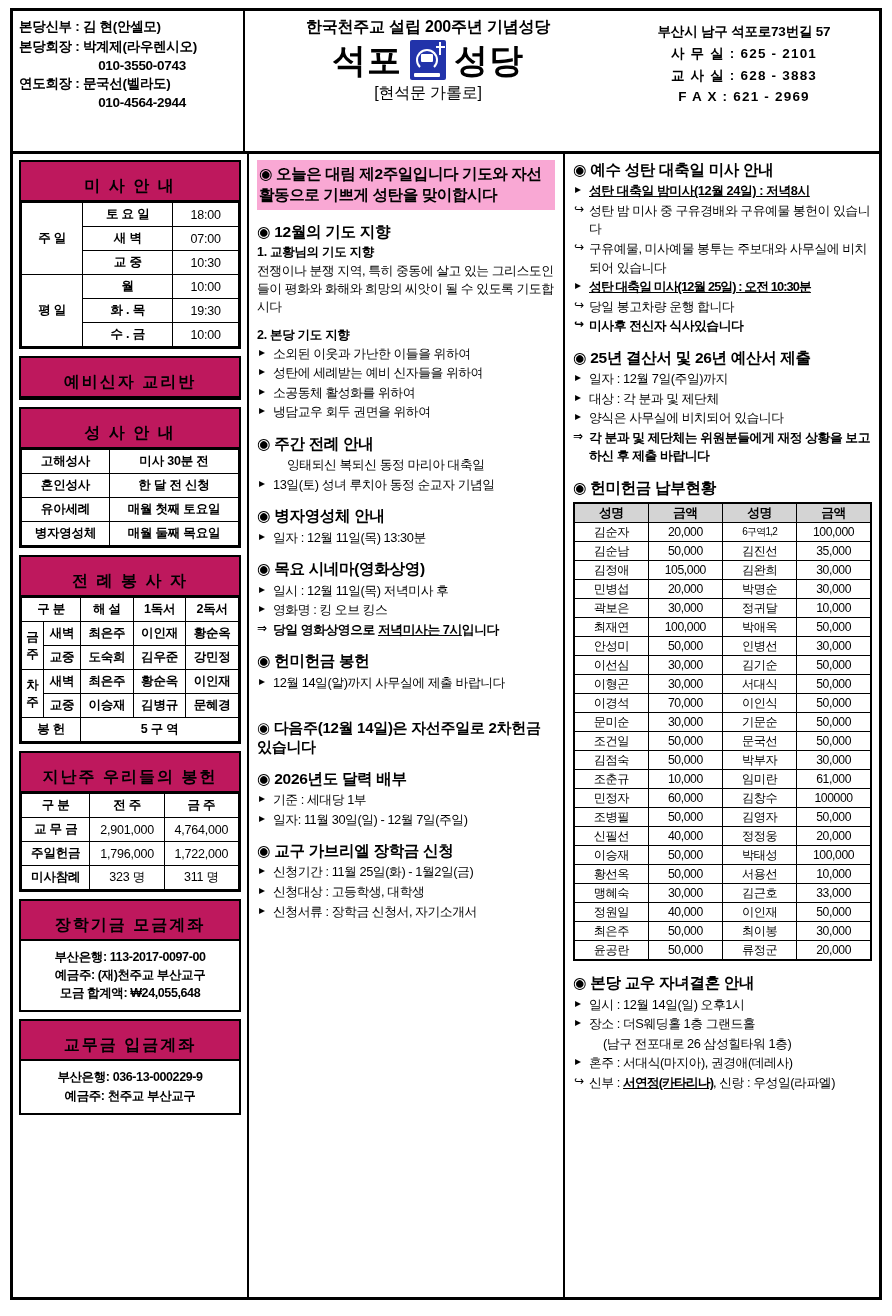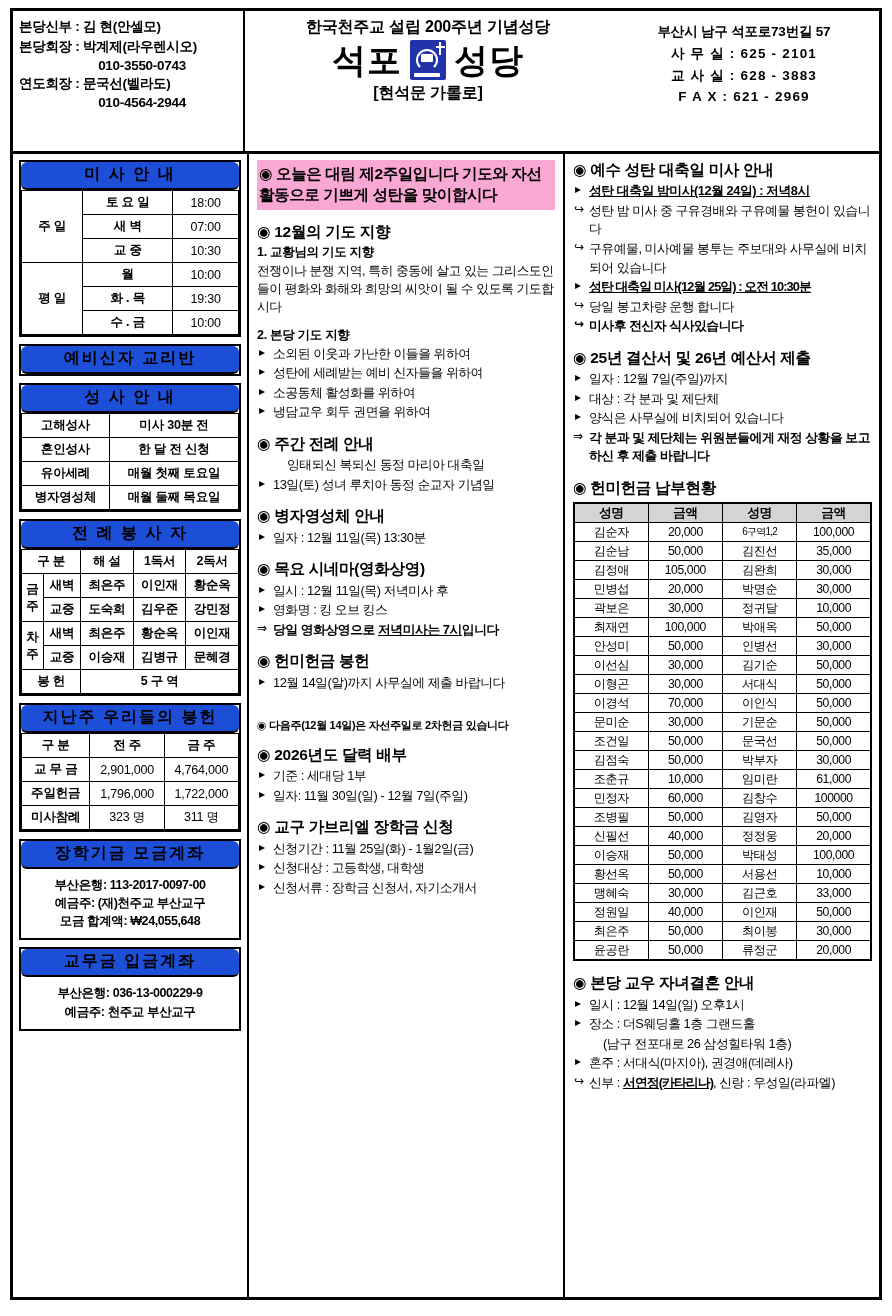--- a/index.html
+++ b/index.html
@@ -43,21 +43,21 @@
   }
   .logo .ring {
     position:absolute; left:6px; top:9px; width:22px; height:22px;
     border:2.5px solid #fff; border-radius:50%;
     border-bottom-color:#2233aa;
   }
   .logo .cross-v { position:absolute; right:5px; top:2px; width:2.5px; height:13px; background:#fff; }
   .logo .cross-h { position:absolute; right:1.5px; top:5.5px; width:9px; height:2.5px; background:#fff; }
   .logo .dot { position:absolute; left:11px; top:14px; width:12px; height:8px; background:#fff; border-radius:1px; }
   .logo .base { position:absolute; left:4px; bottom:3px; width:26px; height:4px; background:#fff; border-radius:1px; }
-  .hdr-mid .parish { font-size:16px; font-weight:bold; margin-top:3px; letter-spacing:-0.2px; }
+  .hdr-mid .parish { font-size:16px; font-weight:normal; margin-top:3px; letter-spacing:-0.2px; }
   .hdr-right {
     width: 268px;
     padding: 12px 6px 0 4px;
     display:flex; flex-direction:column; gap:4px;font-weight:bold;
   }
   .hdr-right .addr { font-size:13.5px; text-align:center; letter-spacing:-0.2px; white-space:nowrap; }
   .hdr-right .tel { font-size:13.5px; text-align:center; letter-spacing:1.2px; white-space:nowrap; }
 
   
   .body {
@@ -65,41 +65,41 @@
     height: 1146px;
     display:flex;
   }
   .col-left { width:236px; border-right:2px solid #000; padding:6px 6px 0 6px; }
   .col-mid  { width:316px; border-right:2px solid #000; padding:6px 8px 0 8px; }
   .col-right{ flex:1; padding:6px 7px 0 8px; }
 
   
   .boxtbl { border:2.5px solid #000; margin-bottom:7px; }
   .boxtbl .cap {
-    background:#1d4ed8; text-align:center; font-weight:bold; font-size:16px;
-    padding:2px 0 3px 0; border-bottom:2.5px solid #000; letter-spacing:2px;border-radius:6px;
+    background:#be185d; text-align:center; font-weight:bold; font-size:16px;
+    padding:14px 0 3px 0; border-bottom:2.5px solid #000; letter-spacing:2px;
   }
   .boxtbl table { width:100%; border-collapse:collapse; }
   .boxtbl td {
     border:1px solid #000; text-align:center; font-size:12.5px;
     padding:3px 2px; font-weight:bold; letter-spacing:-0.2px;
   }
   .boxtbl td.n { font-weight:normal; }
   .boxtbl .freebox { padding:7px 6px 8px 6px; font-size:12.5px; line-height:1.45; text-align:center; font-weight:bold; letter-spacing:-0.4px;}
 
   
   .hl {
     background:#f9a8d4; font-weight:bold; font-size:15.5px; line-height:1.38;
     padding:3px 2px 4px 2px; letter-spacing:-0.4px; margin-bottom:8px;
   }
   h3.sec {
     font-size:15.5px; font-weight:bold; margin:12px 0 3px 0; letter-spacing:-0.3px;
     line-height:1.25;
   }
-  h3.sec.big2 { font-size:11px; }
+  h3.sec.big2 { font-size:15px; }
   h3.sec .bul { margin-right:4px; }
   .sub { font-size:12.5px; font-weight:bold; margin:2px 0 1px 0; letter-spacing:-0.3px; }
   .para { font-size:12.8px; line-height:1.42; letter-spacing:-0.45px; margin:0; }
   .bullet {
     font-size:12.8px; line-height:1.45; letter-spacing:-0.45px;
     padding-left:16px; position:relative; margin:1px 0;
   }
   .bullet::before { content:"\25B8"; position:absolute; left:2px; top:-1px; font-size:12px; }
   .bullet.arrow::before { content:"\21D2"; left:0px; }
   .bullet.hand::before { content:"\21AA"; left:1px; }

